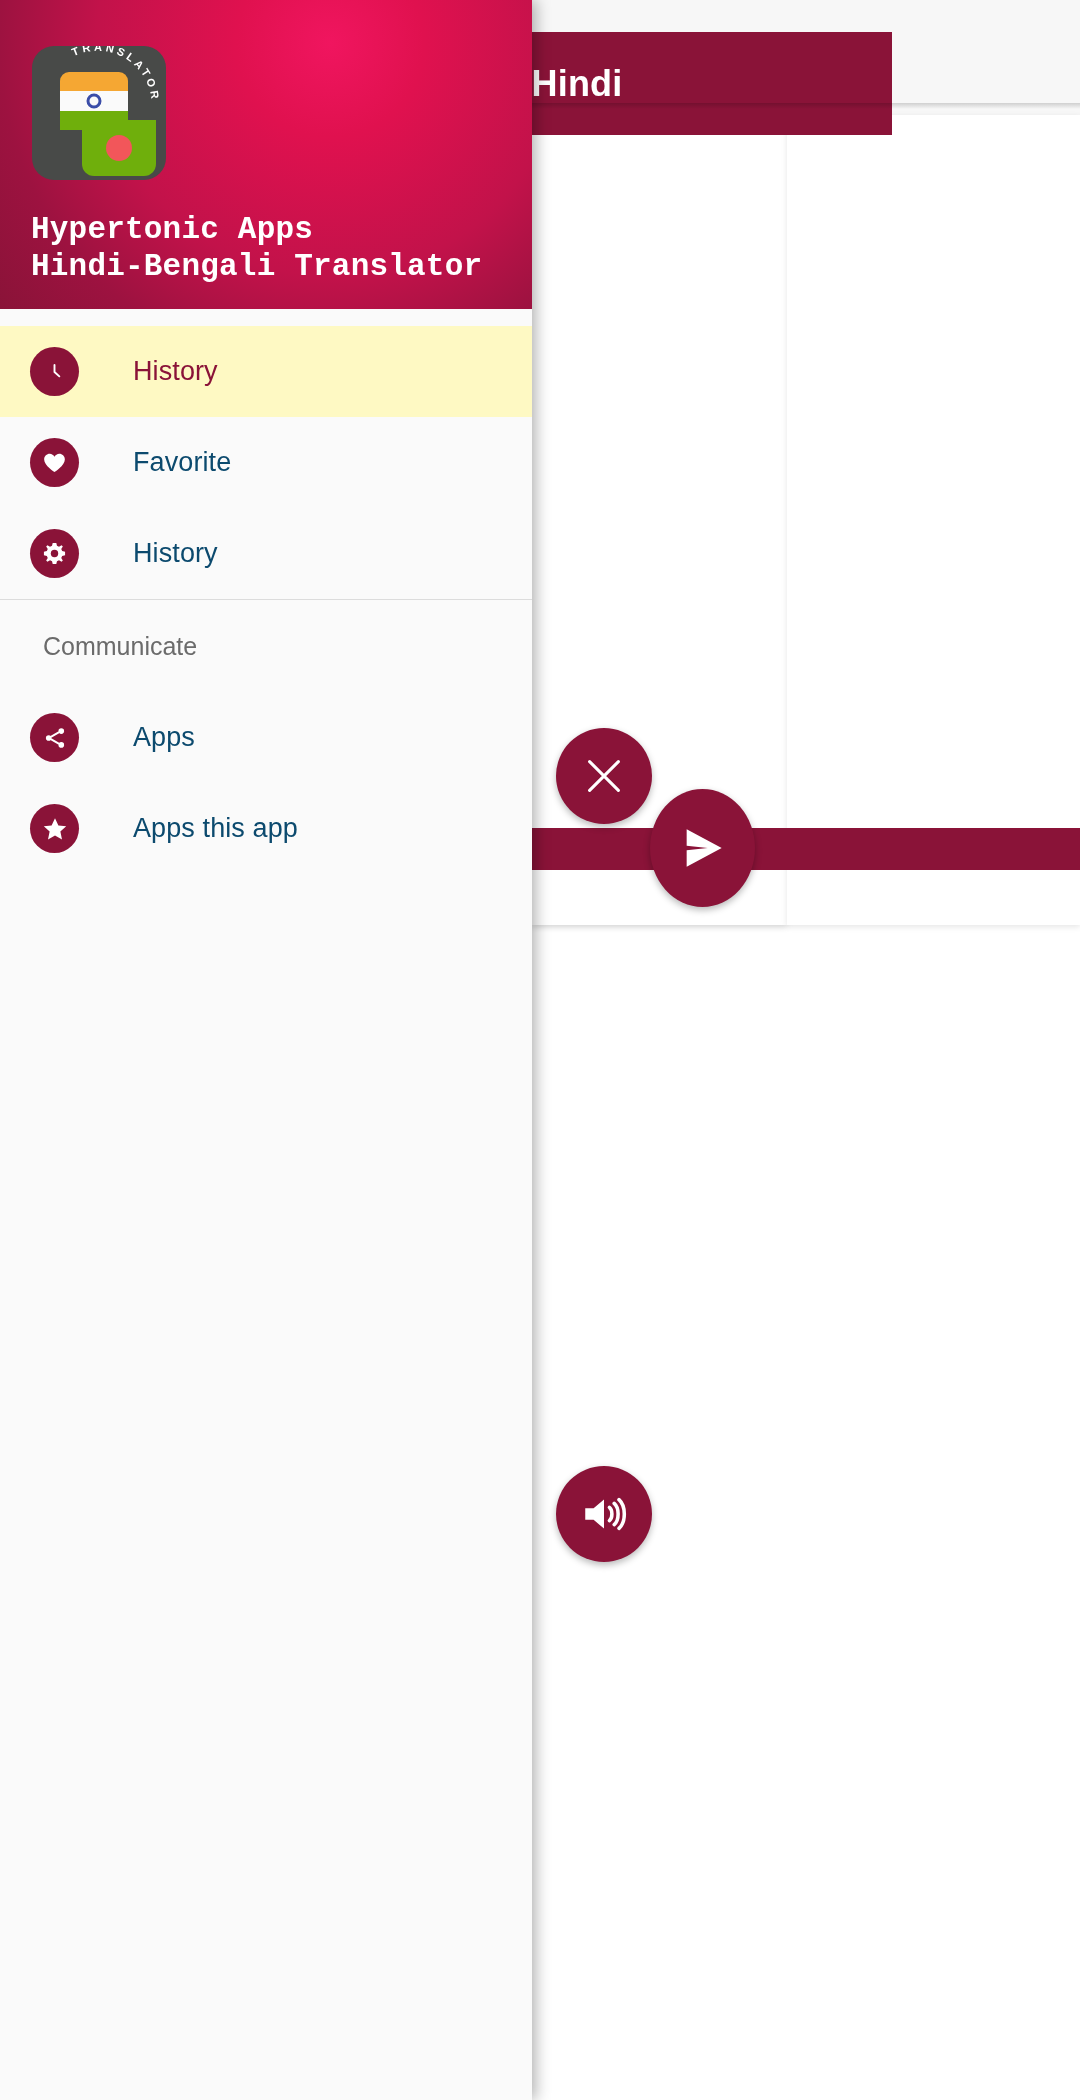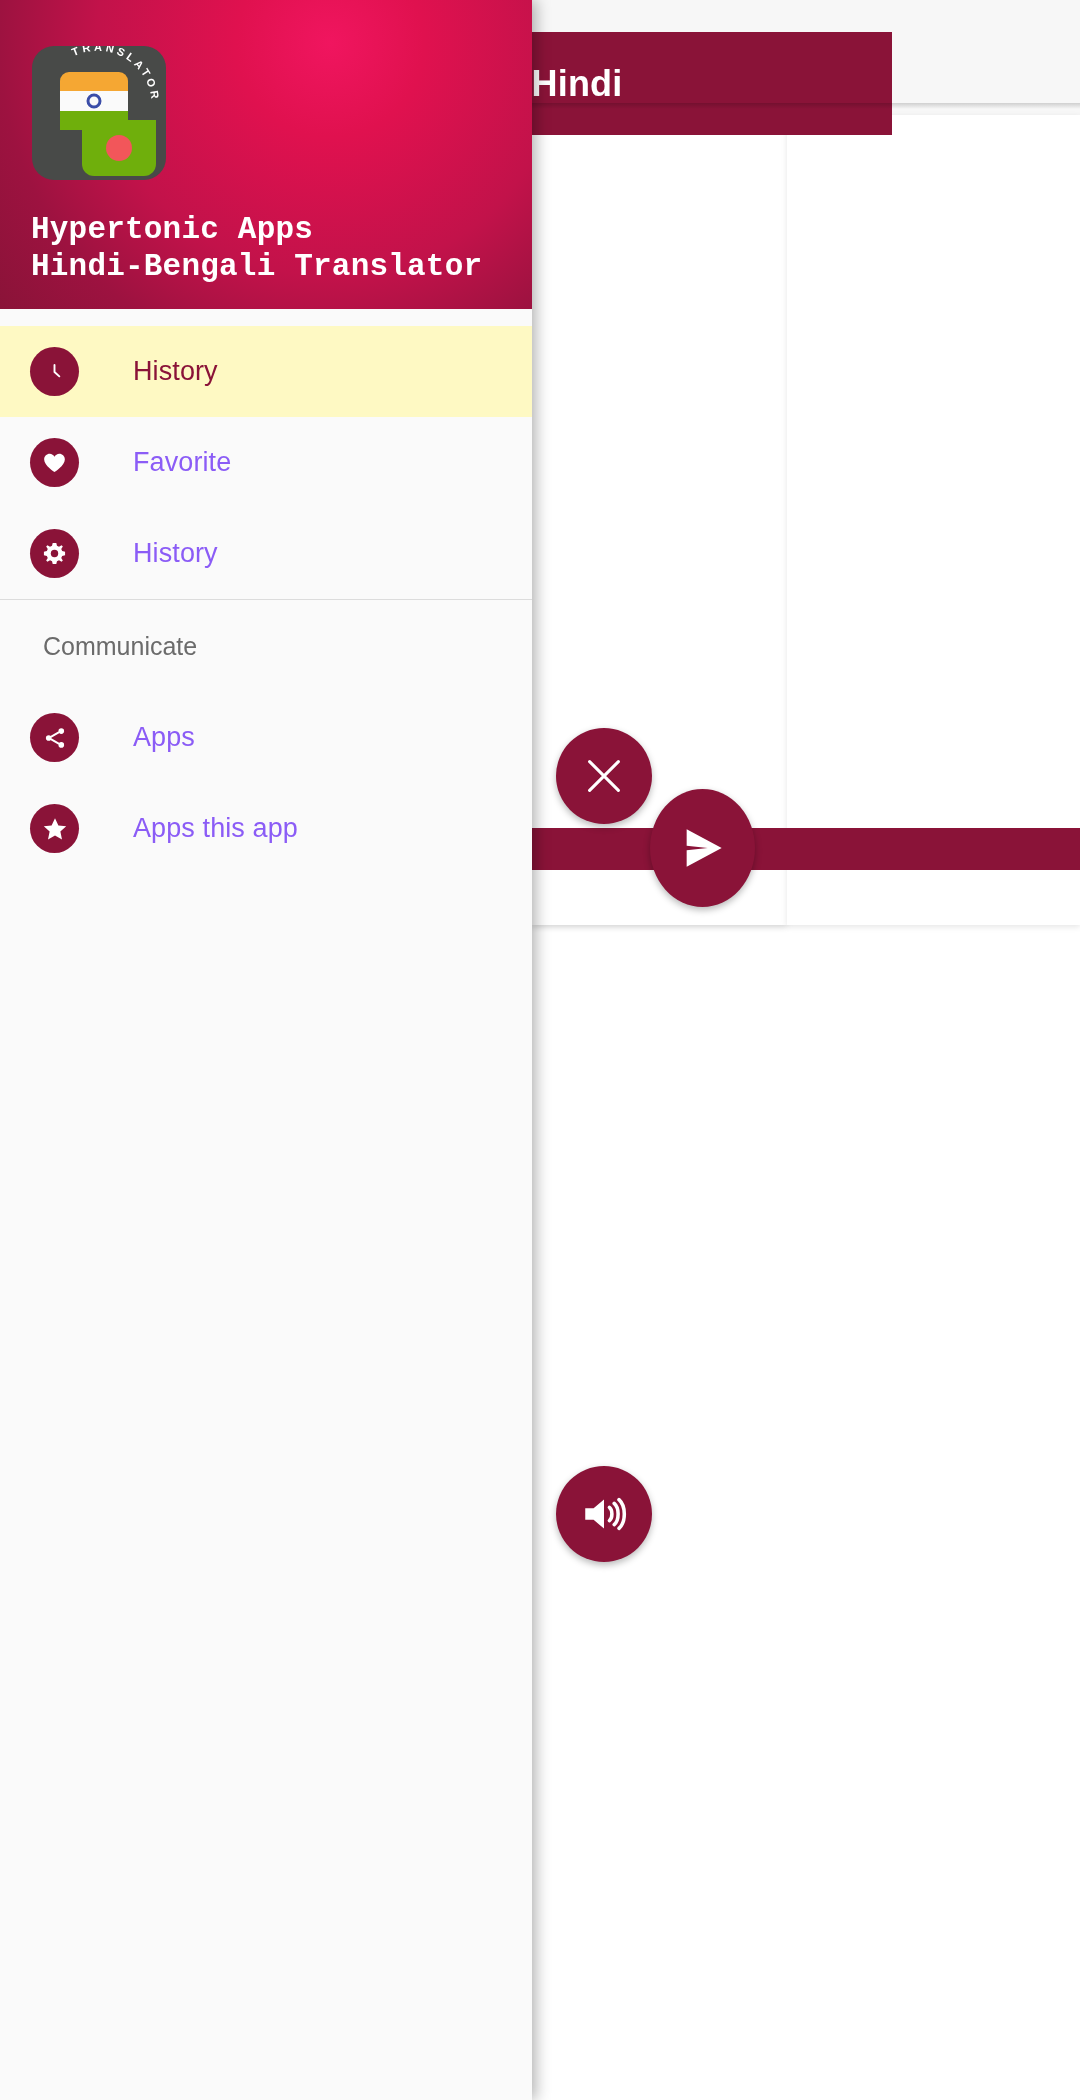--- a/index.html
+++ b/index.html
@@ -144,21 +144,21 @@
     width:49px; height:49px; border-radius:50%;
     background:#8a1338;
     display:flex; align-items:center; justify-content:center;
     flex:0 0 auto;
   }
   .menu-icon svg{ display:block; }
 
   .menu-label{
     margin-left:54px;
     font-size:27px;
-    color:#8b5cf6;
+    color:#0c4a6e;
     letter-spacing:.1px;
   }
   .menu-item.selected .menu-label{ color:#8a1338; }
 
   .menu-divider{
     height:1px; background:#dcdcdc; width:532px;
   }
 
   .section-title{
     height:92px;

